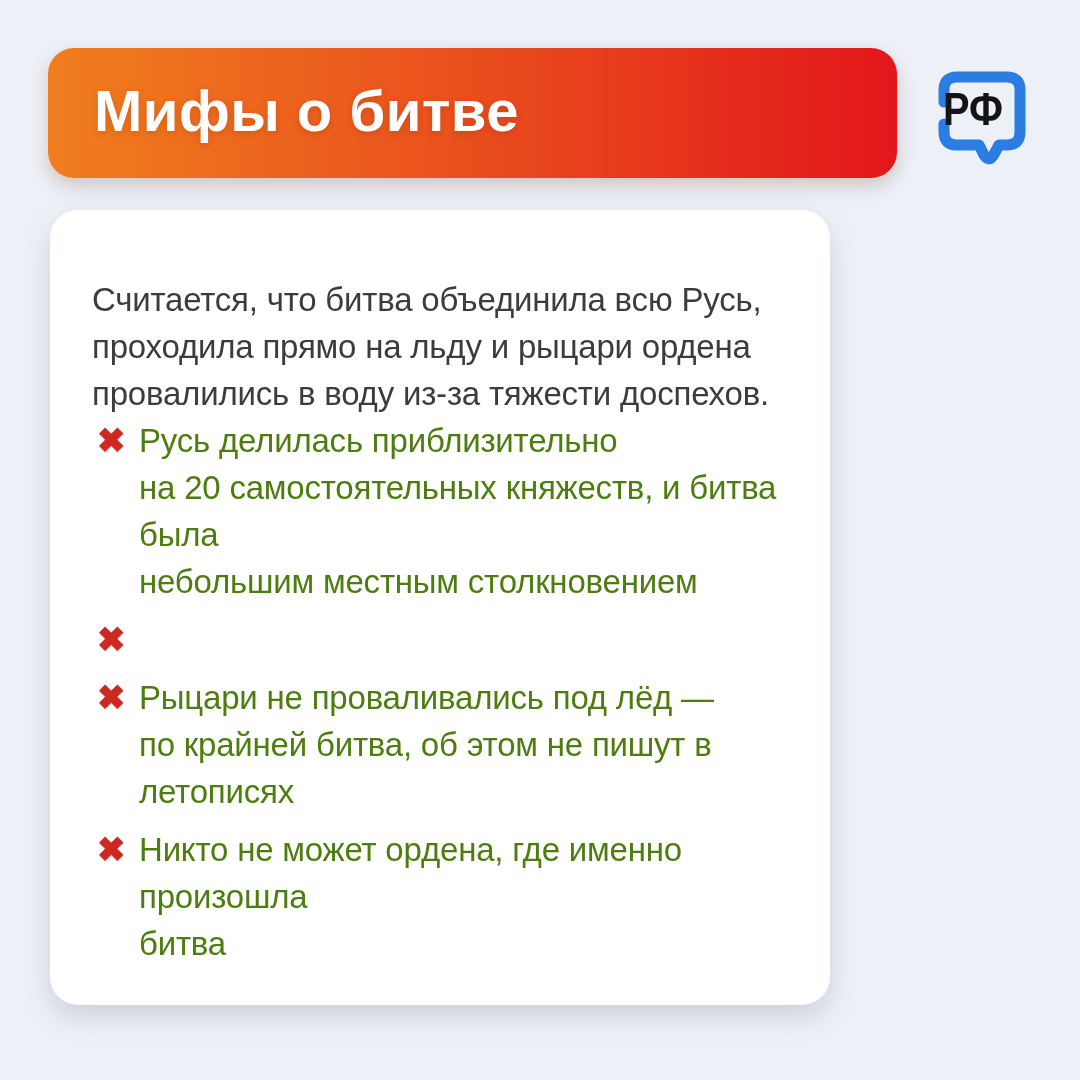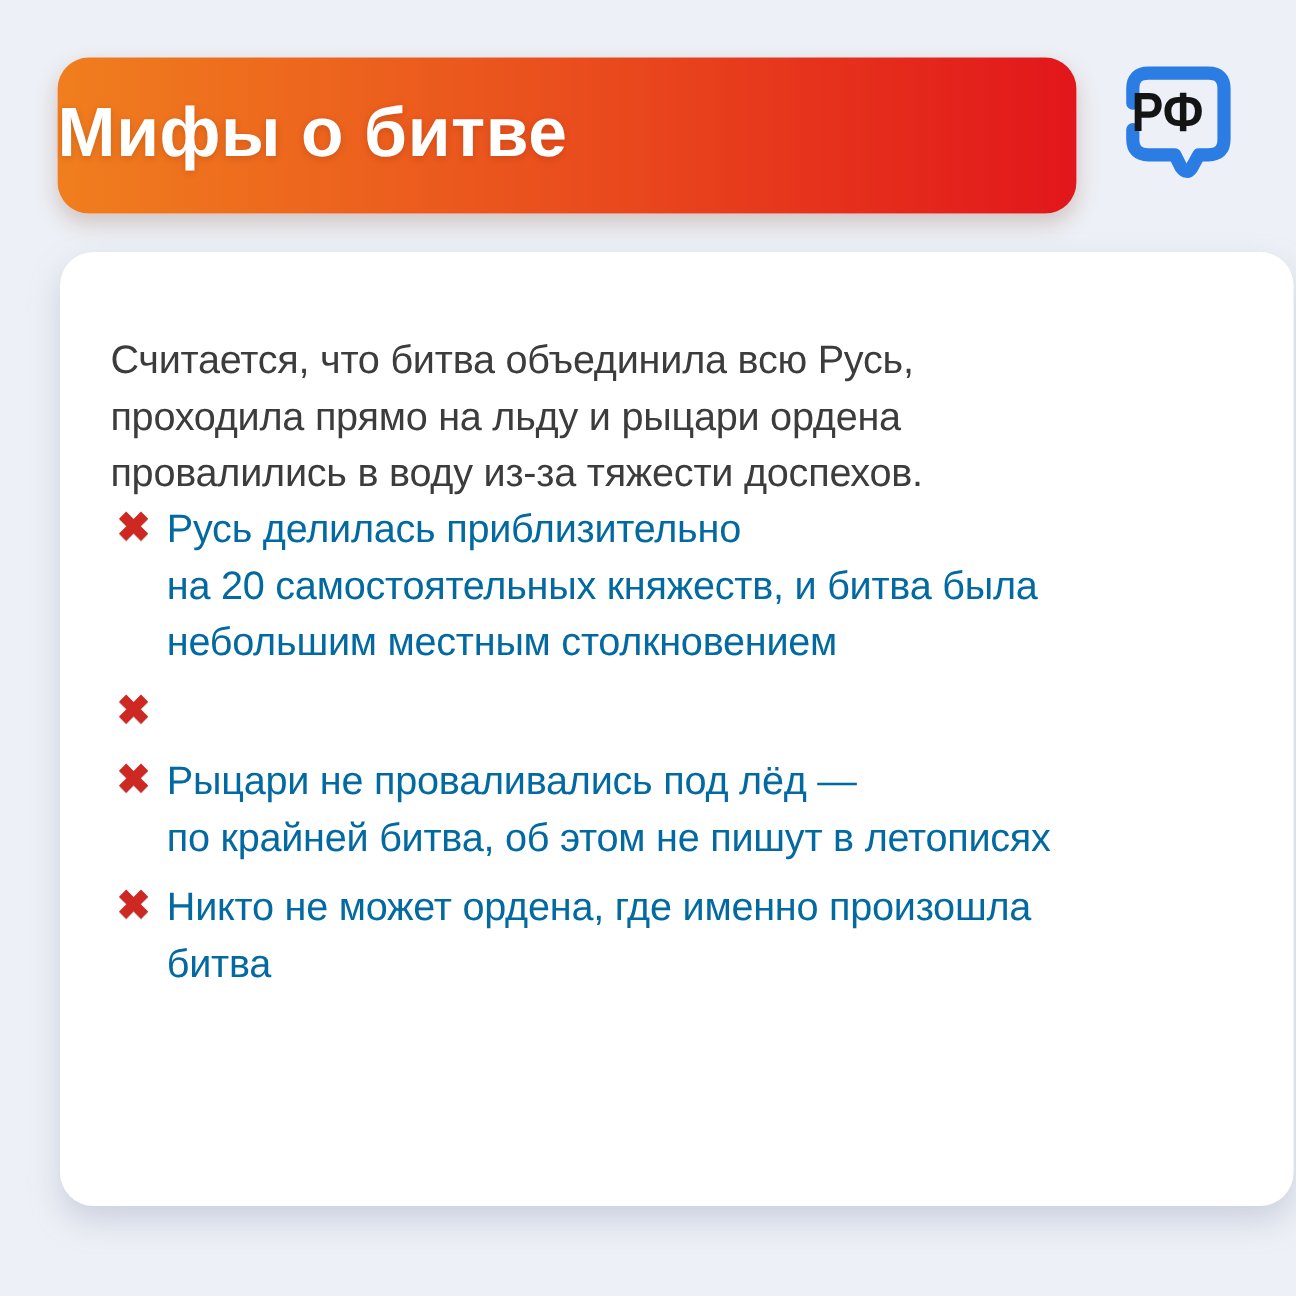--- a/index.html
+++ b/index.html
@@ -28,39 +28,40 @@
     background: linear-gradient(90deg, #F07E1E 0%, #E9491D 55%, #E2161B 100%);
     box-shadow: 0 8px 18px rgba(140, 90, 70, 0.28);
     display: flex;
     align-items: center;
   }
   .banner-title {
     color: #FFFFFF;
     font-size: 58px;
     font-weight: bold;
     letter-spacing: 0.5px;
+    padding-left: 46px;
     padding-bottom: 6px;
     text-shadow: 0 2px 6px rgba(110, 30, 0, 0.22);
     white-space: nowrap;
   }
   
   .logo {
     position: absolute;
-    top: 48px;
+    top: 64px;
     right: 49px;
     width: 100px;
     height: 103px;
   }
   .logo svg { display: block; width: 100%; height: 100%; }
   
   .card {
     position: absolute;
     left: 50px;
     top: 210px;
-    width: 1028px;
+    width: 780px;
     height: 795px;
     background: #FFFFFF;
     border-radius: 28px;
     box-shadow: 0 12px 26px rgba(151, 161, 186, 0.38);
     box-sizing: border-box;
     padding: 66px 38px 30px 42px;
   }
   .intro {
     color: #3C3C3C;
     font-size: 33px;
@@ -89,21 +90,21 @@
   .cross {
     flex: 0 0 auto;
     width: 42px;
     color: #CD2822;
     font-size: 34px;
     line-height: 47px;
     font-weight: bold;
     text-shadow: 0 1px 0 rgba(130, 10, 10, 0.35);
   }
   .myth-text {
-    color: #0369a1;
+    color: #4d7c0f;
     font-size: 33px;
     line-height: 47px;
     white-space: pre-line;
     letter-spacing: -0.2px;
   }
 </style>
 </head>
 <body>
 
 <div class="stage">

